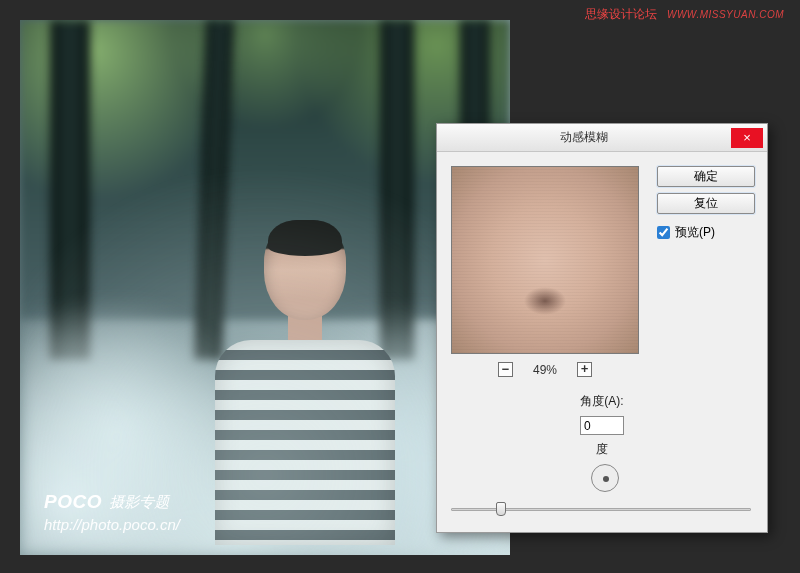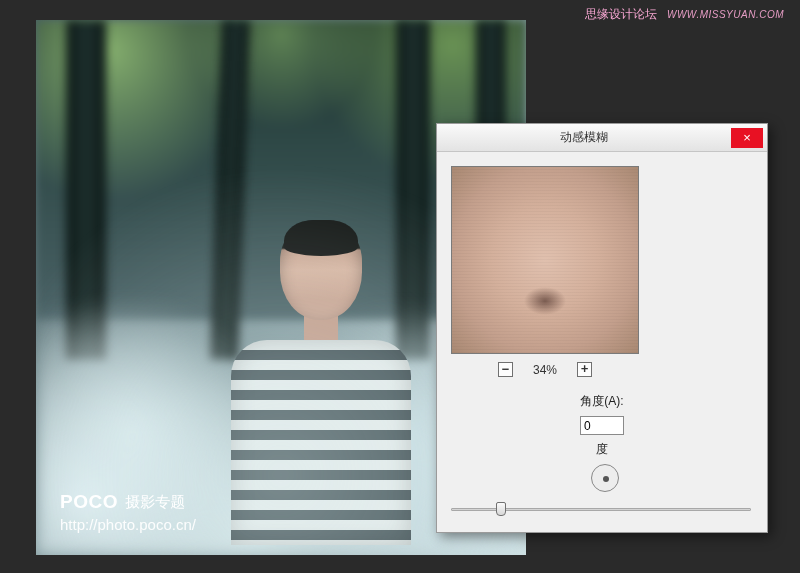--- a/index.html
+++ b/index.html
@@ -8,26 +8,27 @@
     height: 573px;
     background: #2a2a2a;
     position: relative;
     overflow: hidden;
     font-family: "Microsoft YaHei", Arial, sans-serif;
     font-size: 12px;
   }
 
   .canvas {
     position: absolute;
-    left: 36px;
+    left: 20px;
     top: 20px;
     width: 490px;
     height: 535px;
     background: linear-gradient(135deg, #4a6268 0%, #5f767a 25%, #7e969a 50%, #a3b7bb 80%, #cddfe1 100%);
     overflow: hidden;
+    font-style: italic;
   }
   .canvas .forest-top {
     position: absolute;
     top: 0; left: 0; right: 0; height: 300px;
     background:
       radial-gradient(circle at 15% 10%, rgba(200,255,150,0.6) 0%, transparent 30%),
       radial-gradient(circle at 85% 8%, rgba(180,240,120,0.5) 0%, transparent 28%),
       radial-gradient(circle at 50% 5%, rgba(190,250,140,0.4) 0%, transparent 25%),
       linear-gradient(180deg, #1a2e2a 0%, #2e4846 40%, #4a6266 100%);
     filter: blur(4px);
@@ -112,21 +113,21 @@
   }
   .watermark-poco .url {
     font-size: 15px;
     margin-top: 3px;
     opacity: .95;
   }
 
   .watermark-top {
     position: absolute;
     top: 6px; right: 16px;
-    color: #f9a8d4;
+    color: #ef4444;
     font-size: 12px;
     display: flex; gap: 10px; align-items: baseline;
   }
   .watermark-top .url2 { font-size:10px; letter-spacing: 0.5px; opacity: .9; font-style: italic; }
 
   
   .dialog {
     position: absolute;
     left: 436px;
     top: 123px;
@@ -326,27 +327,39 @@
     </div>
   </div>
 
   <div class="body">
     <div class="preview-wrap">
       <div class="preview"></div>
       <div class="zoom-row">
         <div class="zoom-btn">
           <span>−</span>
         </div>
-        <span>34%</span>
+        <span>49%</span>
         <div class="zoom-btn">
           <span>+</span>
         </div>
       </div>
     </div>
 
+    <div class="right-col">
+      <div class="ps-btn">
+        <span>确定</span>
+      </div>
+      <div class="ps-btn">
+        <span>复位</span>
+      </div>
+      <label class="check-row">
+        <input type="checkbox" checked="" style="">
+        <span>预览(P)</span>
+      </label>
+    </div>
 
     <div class="controls">
       <div class="control-row angle-row">
         <span>角度(A):</span>
         <input class="num-input" value="0" style="">
         <span>度</span>
         <div class="angle-dial"></div>
       </div>
 
 

